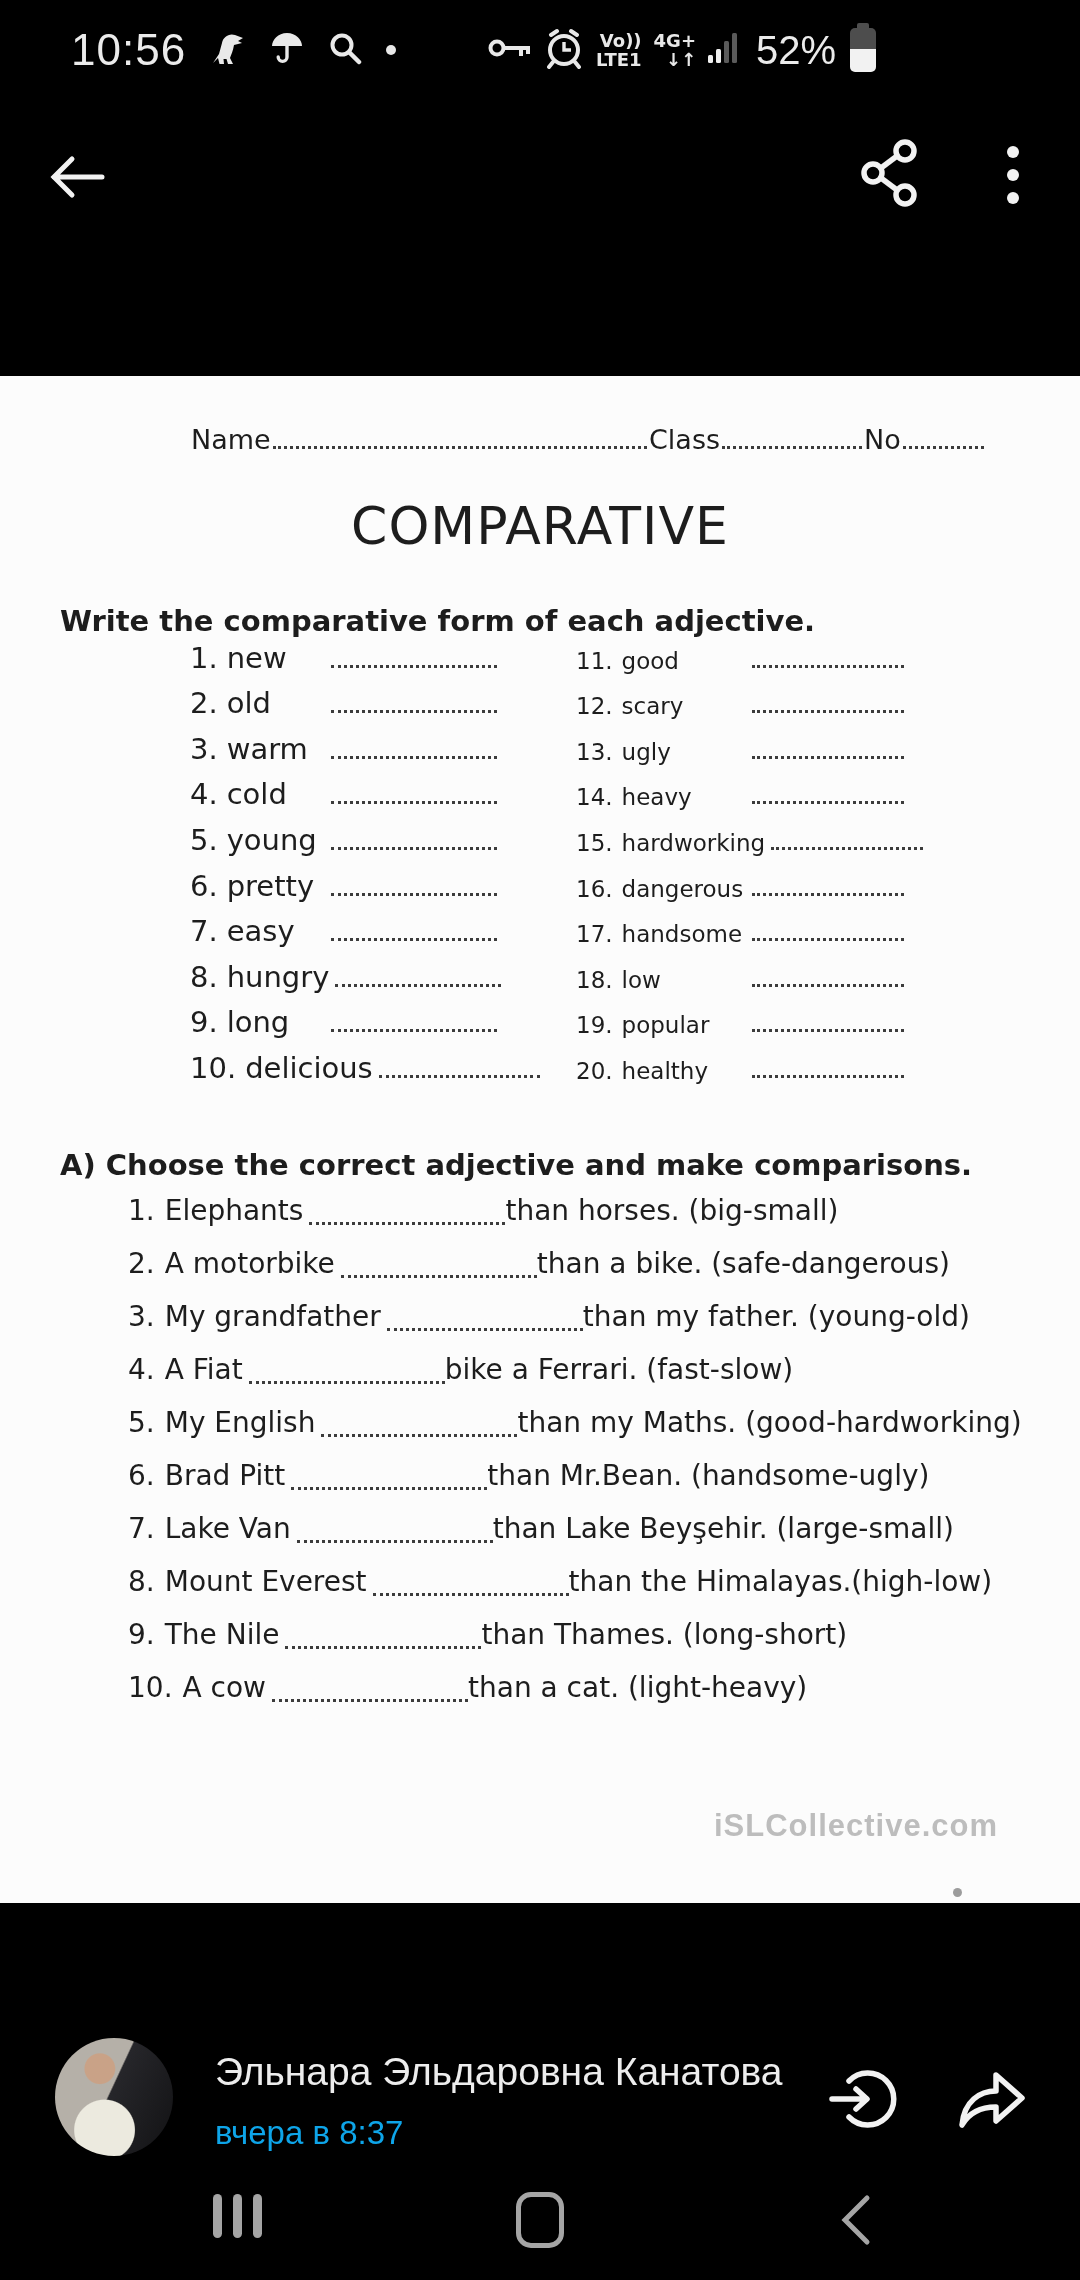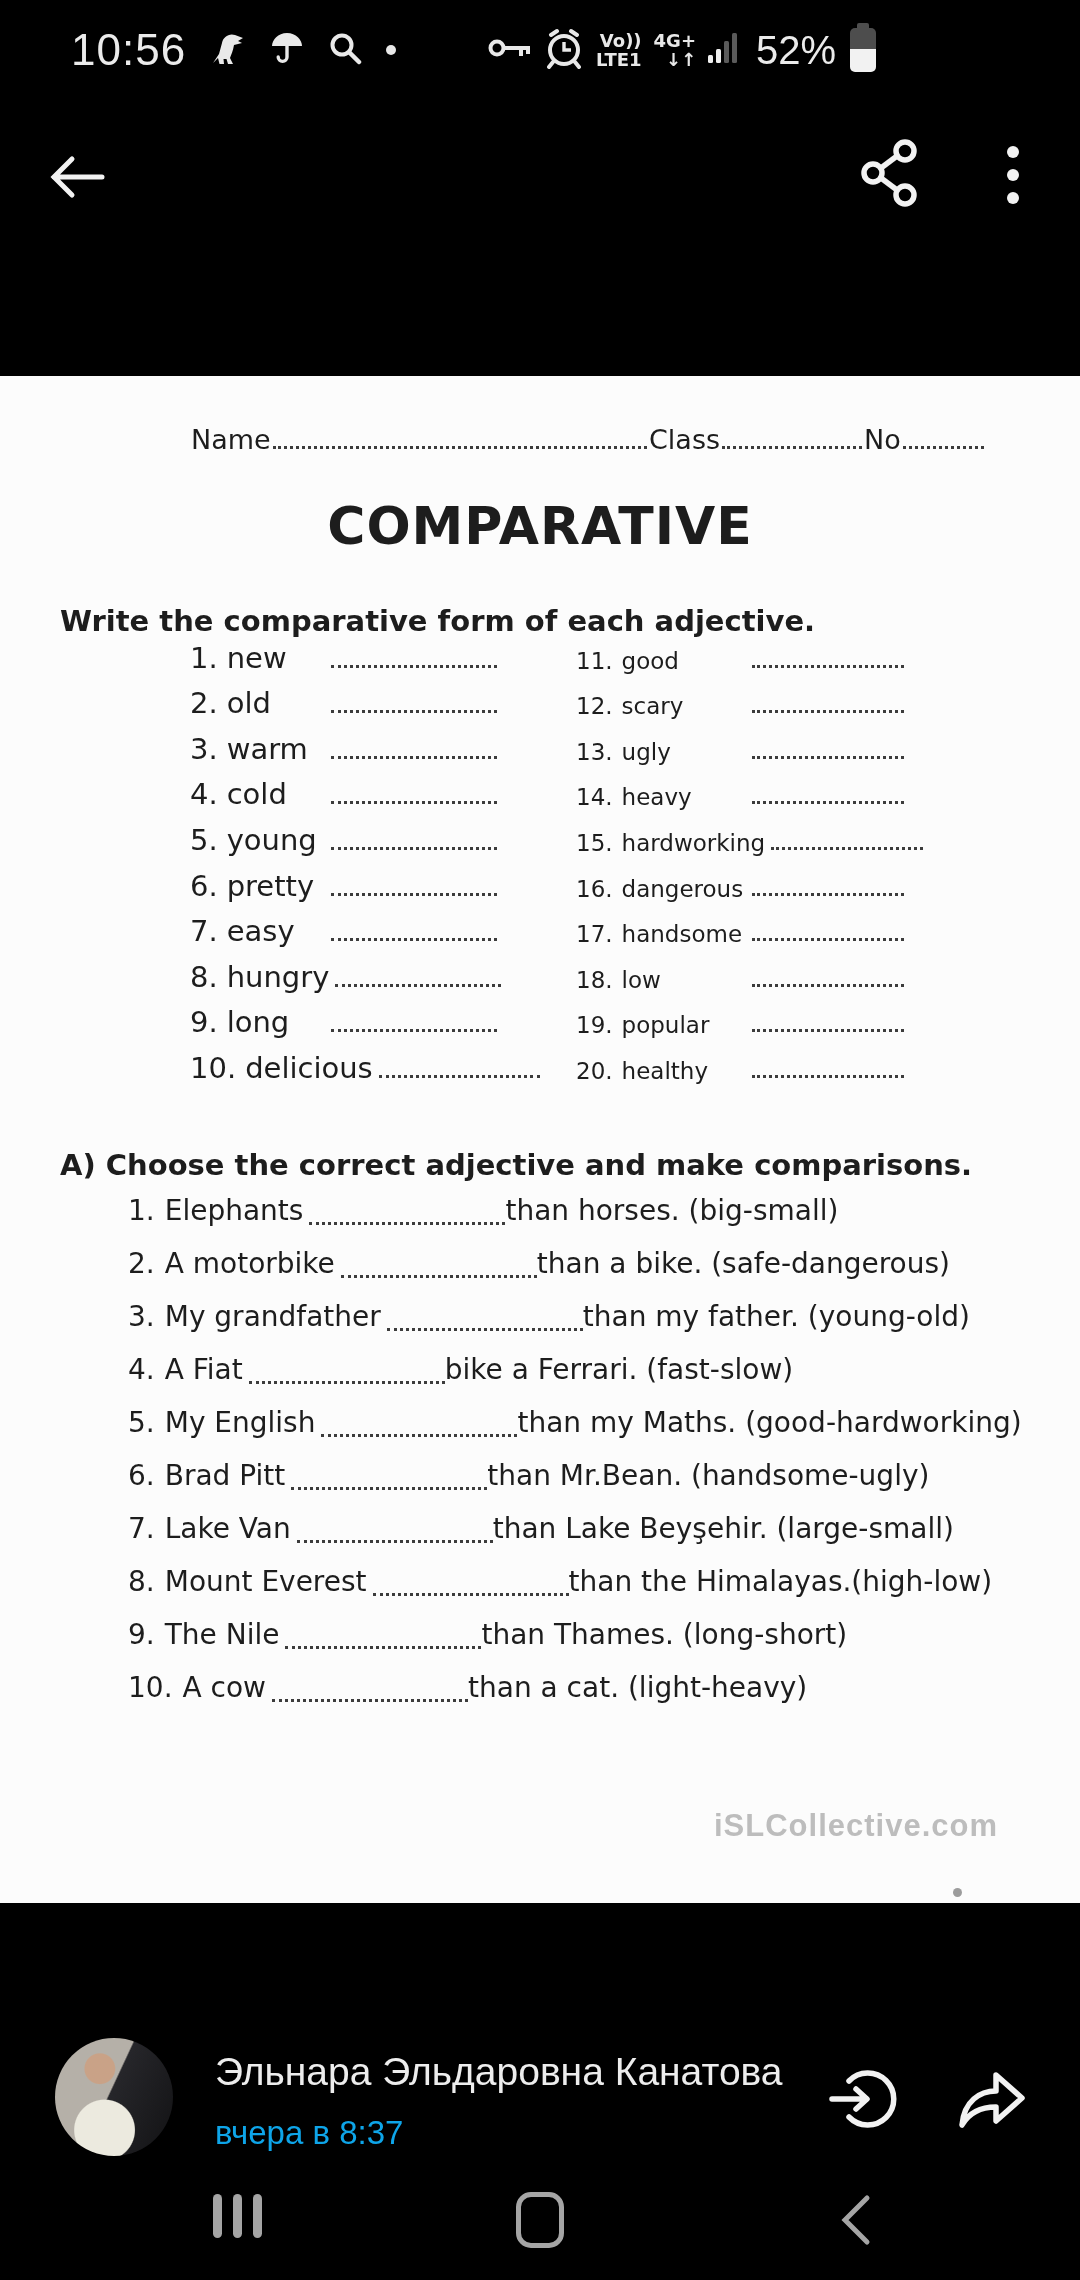--- a/index.html
+++ b/index.html
@@ -28,21 +28,21 @@
   .page{position:absolute;top:376px;left:0;width:1080px;height:1527px;background:#fcfcfc;
         color:#1d1d1d;font-family:"DejaVu Sans",sans-serif;}
   .leader{border-bottom:3px dotted #3c3c3c;}
   .name-line{position:absolute;top:50px;left:147px;width:795px;display:flex;align-items:flex-end;
              font-size:27px;margin-left:44px;}
   .name-line .lbl{line-height:1;margin-bottom:1px;}
   .l1{width:396px;margin:0 2px 5px 2px;}
   .l2{width:148px;margin:0 2px 5px 2px;}
   .l3{width:86px;margin:0 2px 5px 2px;}
   .ws-title{position:absolute;top:120px;left:0;width:100%;text-align:center;
-            font-size:52px;font-weight:bold;letter-spacing:1px;}
+            font-size:52px;font-weight:normal;letter-spacing:1px;}
   .instruction{position:absolute;top:228px;left:60px;font-size:29px;font-weight:bold;}
 
   .adj-list{position:absolute;top:255px;left:0;width:1080px;}
   .adj-row{display:flex;height:45.6px;align-items:flex-end;padding-left:190px;}
   .acell-l{display:flex;width:350px;}
   .acell-r{display:flex;width:490px;}
   .alab{display:flex;min-width:135px;font-size:29px;line-height:1;margin-bottom:4px;white-space:nowrap;}
   .alab2{display:flex;min-width:170px;font-size:23px;line-height:1;margin-bottom:4px;white-space:nowrap;margin-left:36px;}
   .anum{margin-right:9px;}
   .ablank{flex:1;max-width:166px;border-bottom:3px dotted #3c3c3c;margin:0 0 9px 6px;}

